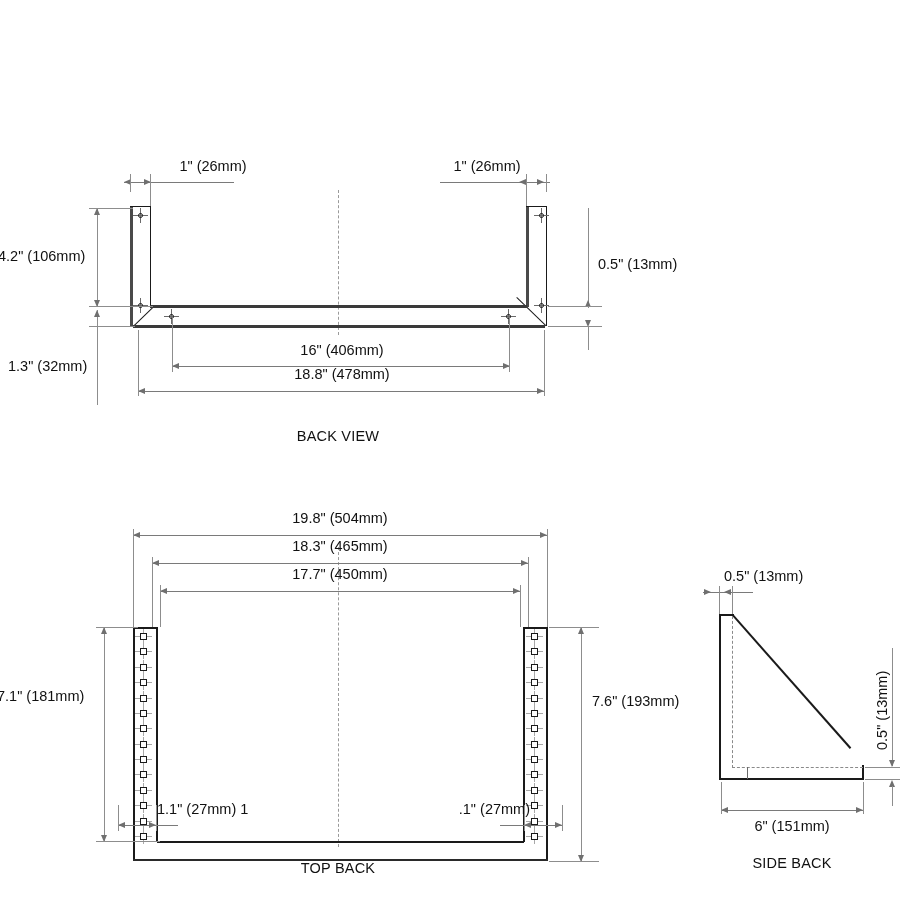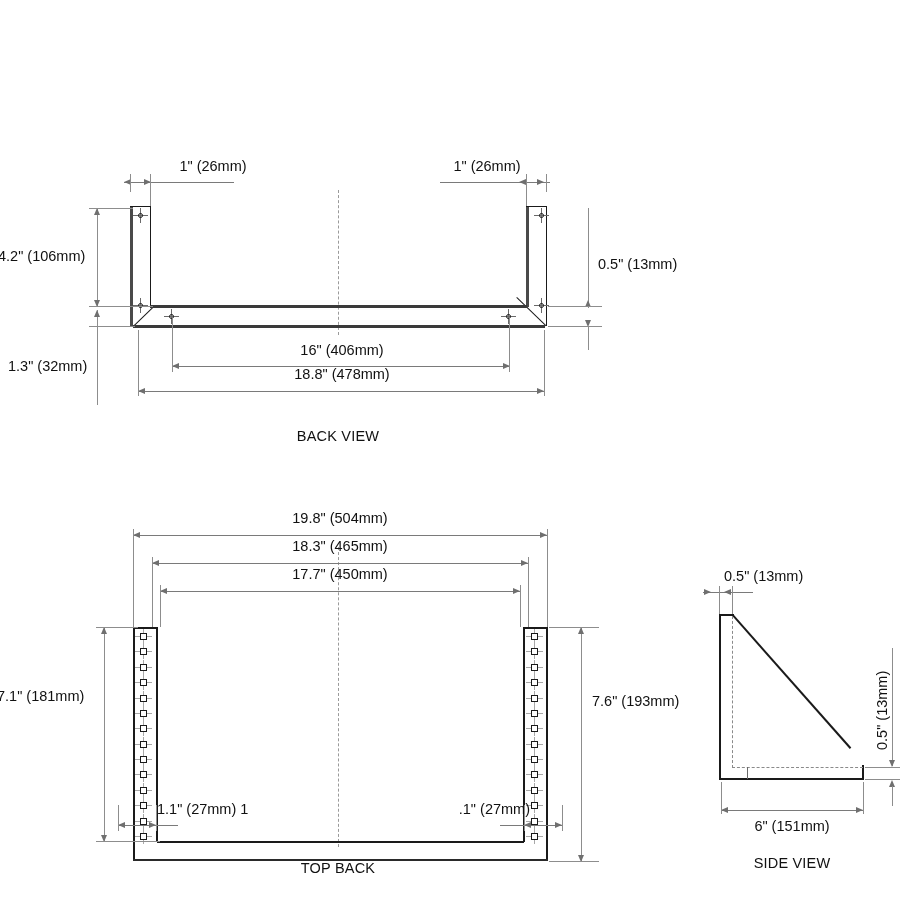--- a/index.html
+++ b/index.html
@@ -455,16 +455,16 @@
     <div class="ext-h" style="left:175px;top:207px;width:36px;"></div>
     <div class="ext-h" style="left:175px;top:219px;width:36px;"></div>
 
     <div class="dim c" style="left:22px;top:258px;width:160px;">6" (151mm)</div>
     <div class="thin-h" style="left:31px;top:250px;width:142px;"></div>
     <div class="arr arr-l" style="left:31px;top:247px;"></div>
     <div class="arr arr-r" style="left:166px;top:247px;"></div>
     <div class="ext-v" style="left:31px;top:222px;height:32px;"></div>
     <div class="ext-v" style="left:173px;top:222px;height:32px;"></div>
 
-    <div class="caption" style="left:2px;top:295px;width:200px;">SIDE VIEW</div>
+    <div class="caption" style="left:2px;top:295px;width:200px;">SIDE BACK</div>
   </div>
 
 </div>
 
 </body></html>

